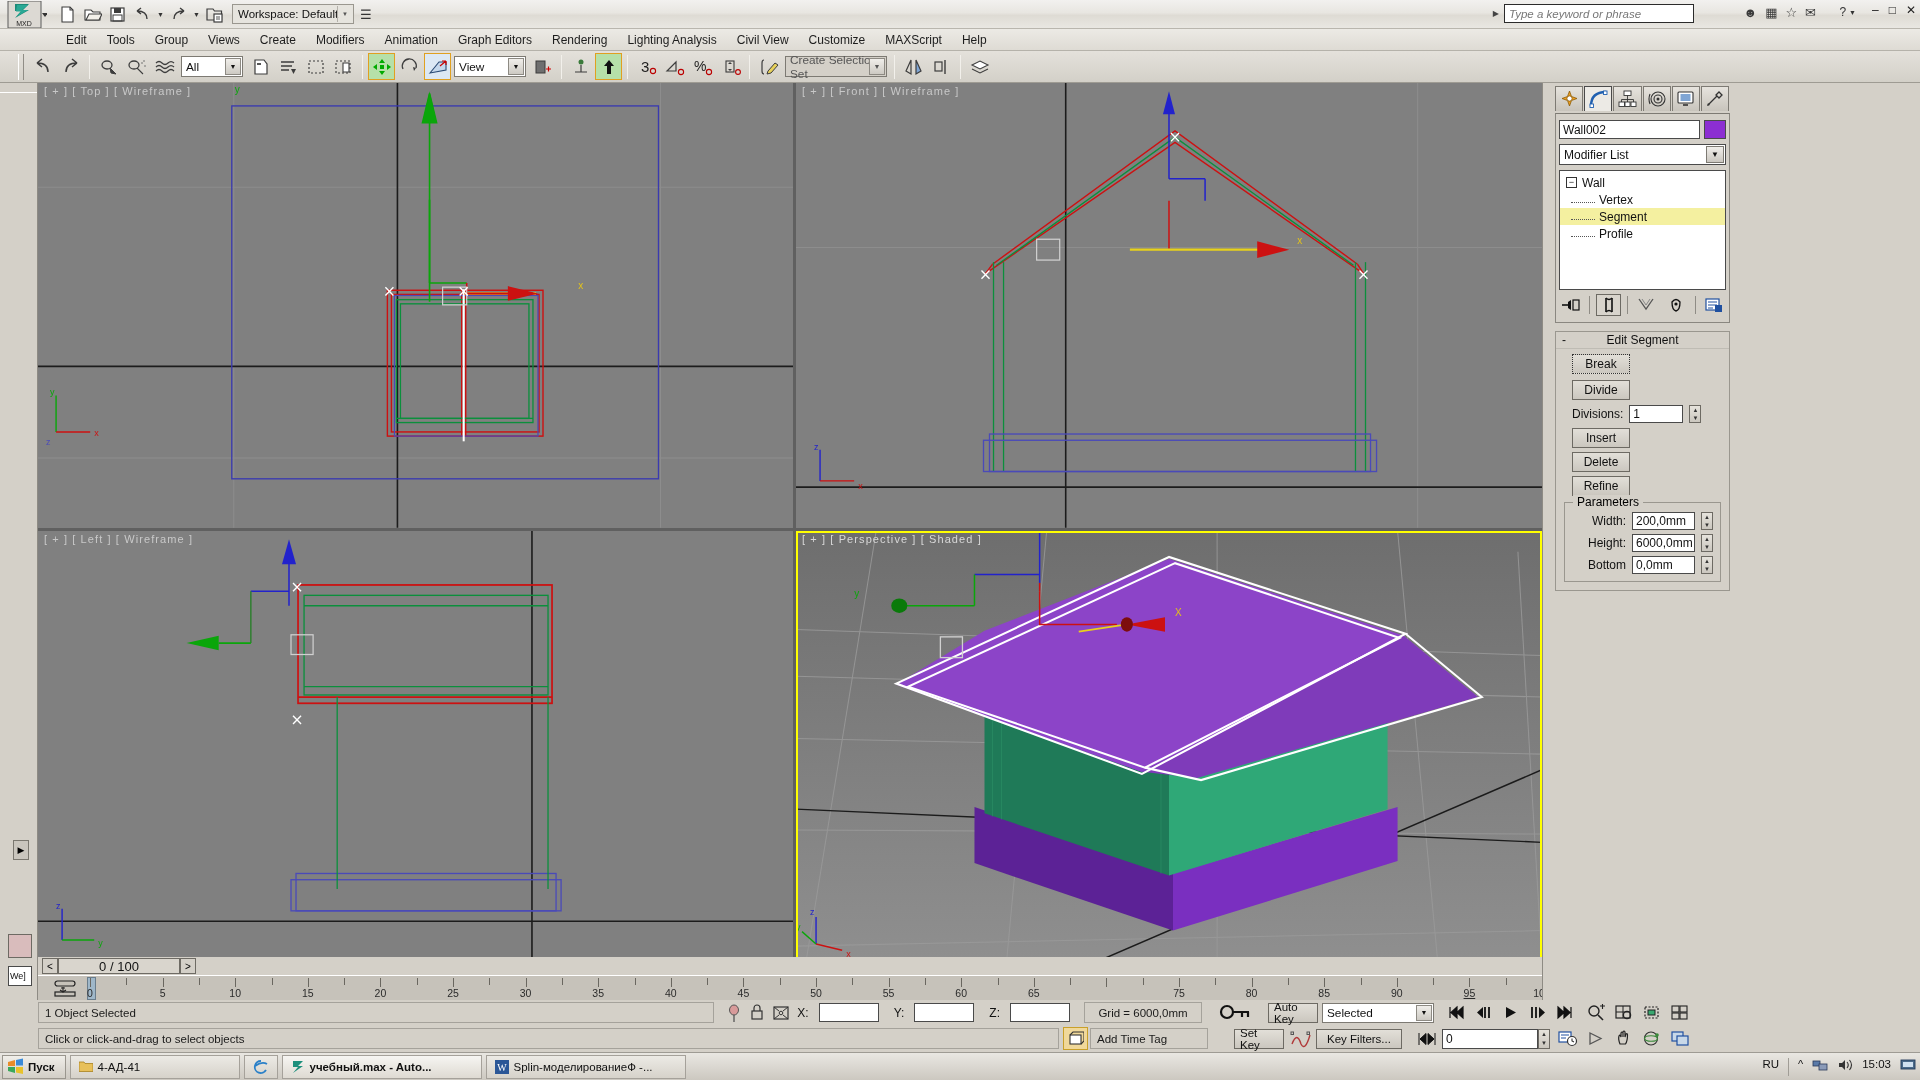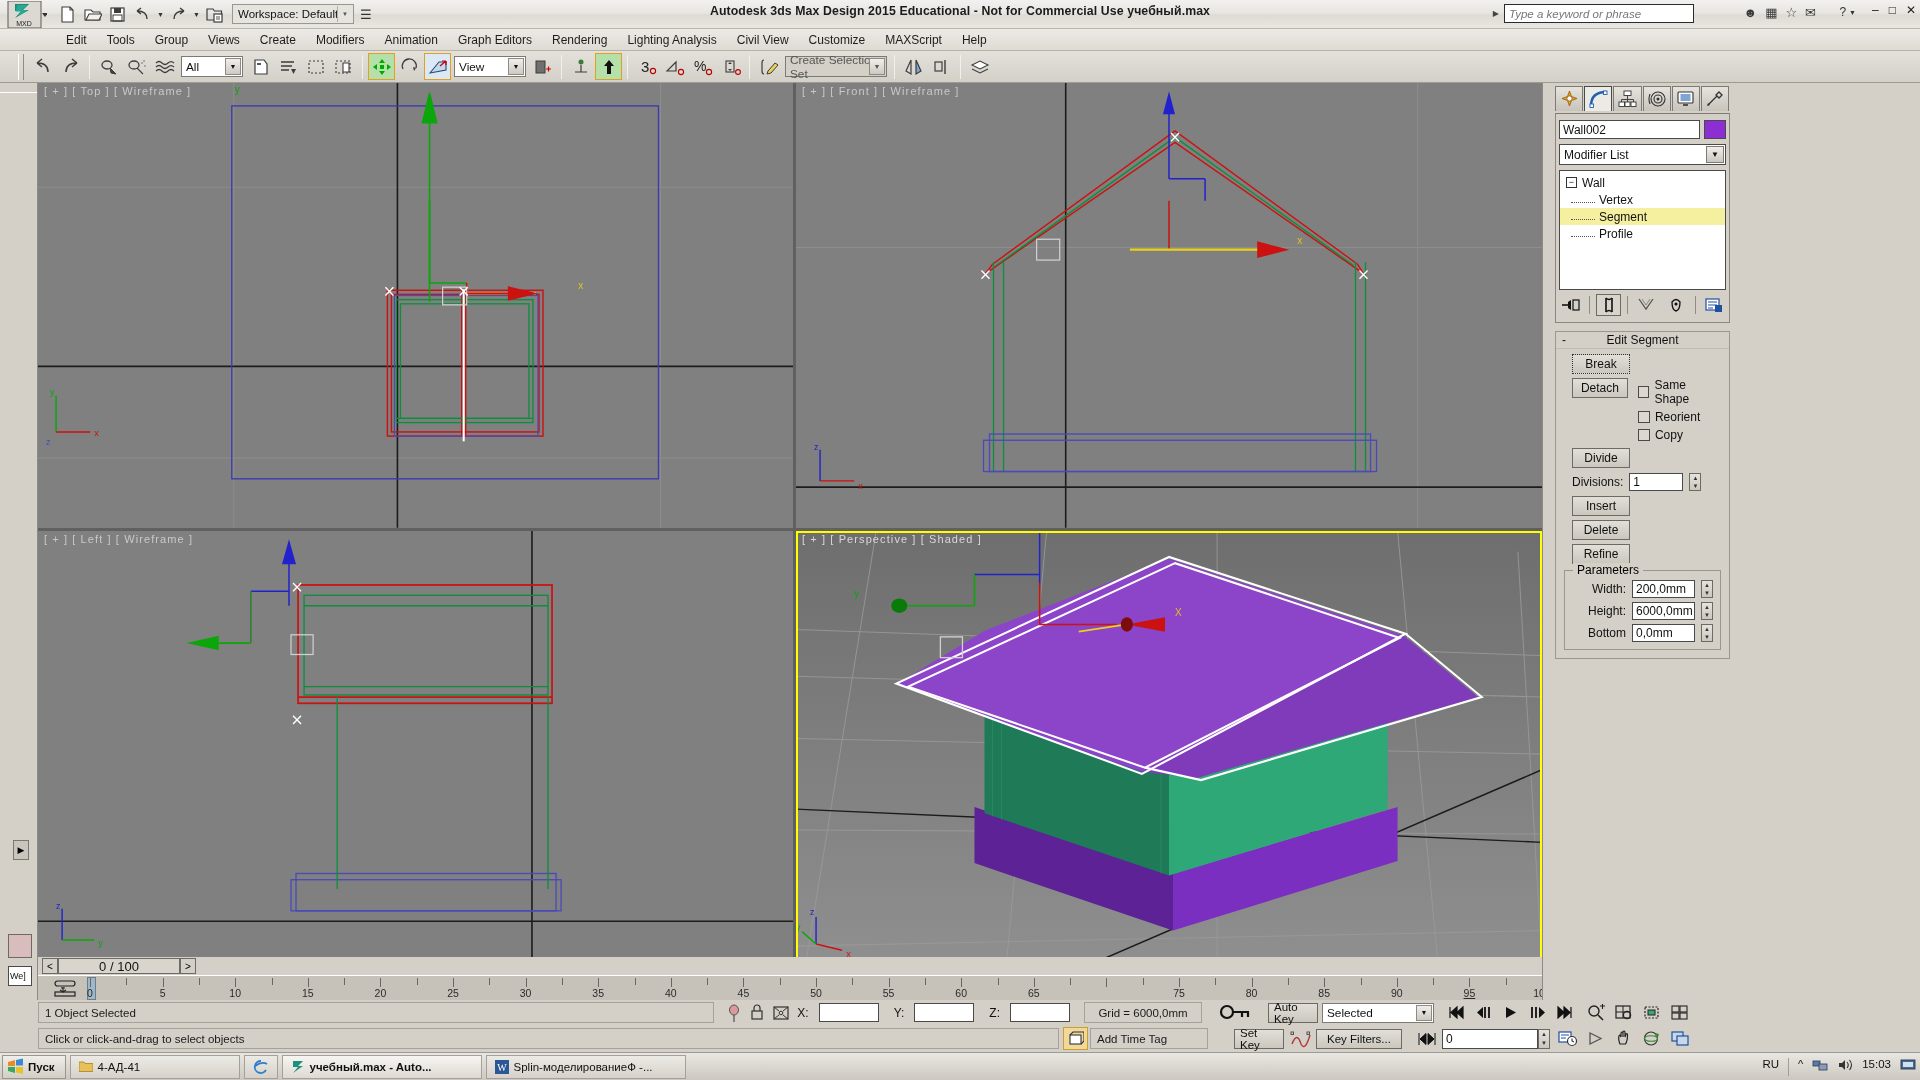--- a/index.html
+++ b/index.html
@@ -288,21 +288,20 @@
             <path d="M10 11 h4 M10 13 h4" stroke="#3d3d3d" stroke-width="0.9"></path>
           </svg>
       </div>
     </div>
     <div class="wsbox">
       <span>Workspace: Default</span>
       <span class="dd">▼</span>
     </div>
     <div style="margin-left:6px; font-size:13px; color:#333;">☰</div>
 
-    <div class="title-text">Autodesk 3ds Max Design 2015  Educational - Not for Commercial Use   учебный.max</div>
 
     <div class="searchwrap">
       <span class="tri">▶</span>
       <div class="searchbox">Type a keyword or phrase</div>
     </div>
     <div class="tbicons">
       <span>☻</span>
       <span>▦</span>
       <span>☆</span>
       <span>✉</span>
@@ -984,37 +983,20 @@
 
       <div class="rollout">
         <div class="rollout-hdr">
           <span class="minus">-</span>
           <span>Edit Segment</span>
         </div>
         <div class="rollout-body">
           <div class="rowflex">
             <div class="btn dotted" style="width:58px;margin-left:8px;">Break</div>
           </div>
-          <div class="rowflex" style="align-items:flex-start;">
-            <div class="btn" style="width:58px;margin-left:8px;">Detach</div>
-            <div style="display:flex;flex-direction:column;gap:4px;margin-left:4px;">
-              <div class="cbrow">
-                <span class="cb"></span>
-                <span>Same Shape</span>
-              </div>
-              <div class="cbrow">
-                <span class="cb"></span>
-                <span>Reorient</span>
-              </div>
-              <div class="cbrow">
-                <span class="cb"></span>
-                <span>Copy</span>
-              </div>
-            </div>
-          </div>
           <div class="rowflex" style="margin-top:6px;">
             <div class="btn" style="width:58px;margin-left:8px;">Divide</div>
           </div>
           <div class="rowflex" style="margin-top:5px;">
             <span class="lbl" style="margin-left:8px;">Divisions:</span>
             <div class="spin" style="width:54px;">1</div>
             <div class="spinarrows">
                 <div>▲</div>
                 <div>▼</div>
               </div>

